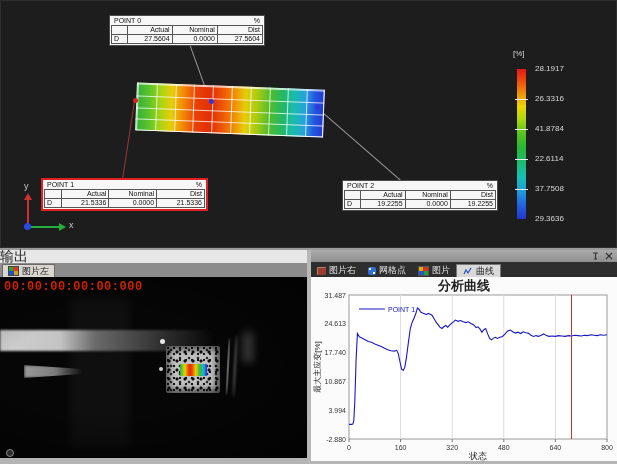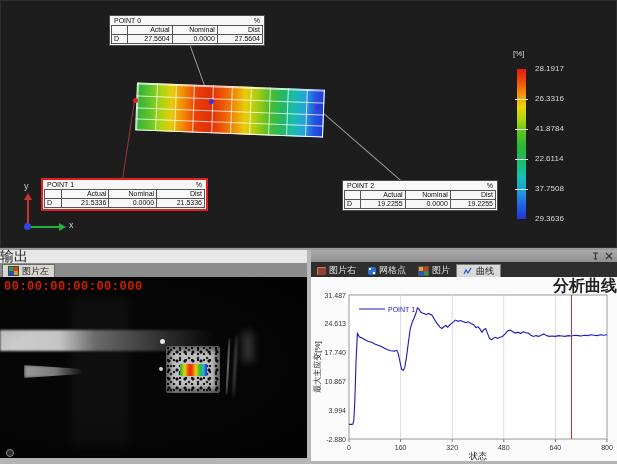--- a/index.html
+++ b/index.html
@@ -100,21 +100,21 @@
   .rp-tab{height:13px;display:flex;align-items:center;gap:3px;padding:0 6px;font-size:9px;color:#e2e2e2;box-sizing:border-box;}
   .rp-tab.sel{background:#d9d9d9;color:#1a1a1a;border:1px solid #777;border-bottom:none;}
   .icon-cam{width:9px;height:8px;border-radius:1px;background:#97402f;box-shadow:inset 1px 1px 0 #c07a60;}
   .icon-grid{width:8px;height:8px;border-radius:2px;background:#2f6fd8;
      background-image:radial-gradient(circle at 2px 2px,#fff .8px,transparent 1px),
                       radial-gradient(circle at 6px 6px,#fff .8px,transparent 1px);}
   .icon-imgs{width:9px;height:8px;border:1px solid #555;
      background:conic-gradient(#d83020 0 25%, #28a038 25% 50%, #2455cc 50% 75%, #e0a818 75% 100%);}
 
   #chart-area{position:absolute;left:0;top:27px;width:306px;height:184px;background:#fbfbfb;}
-  #chart-title{text-align:right;font-size:16px;font-weight:bold;color:#222;height:16px;line-height:18px;}
+  #chart-title{text-align:center;font-size:13px;font-weight:bold;color:#222;height:16px;line-height:18px;}
   #rp-strip{position:absolute;left:0;top:211px;width:306px;height:3px;background:#b4b4b4;}
 </style>
 </head>
 <body>
 
 <div id="app">
 
   <div id="viewport">
 
     <div class="conn" style="left:188px;top:40px;width:65px;background:var(--connector-gray);transform:rotate(70.2deg);"></div>

